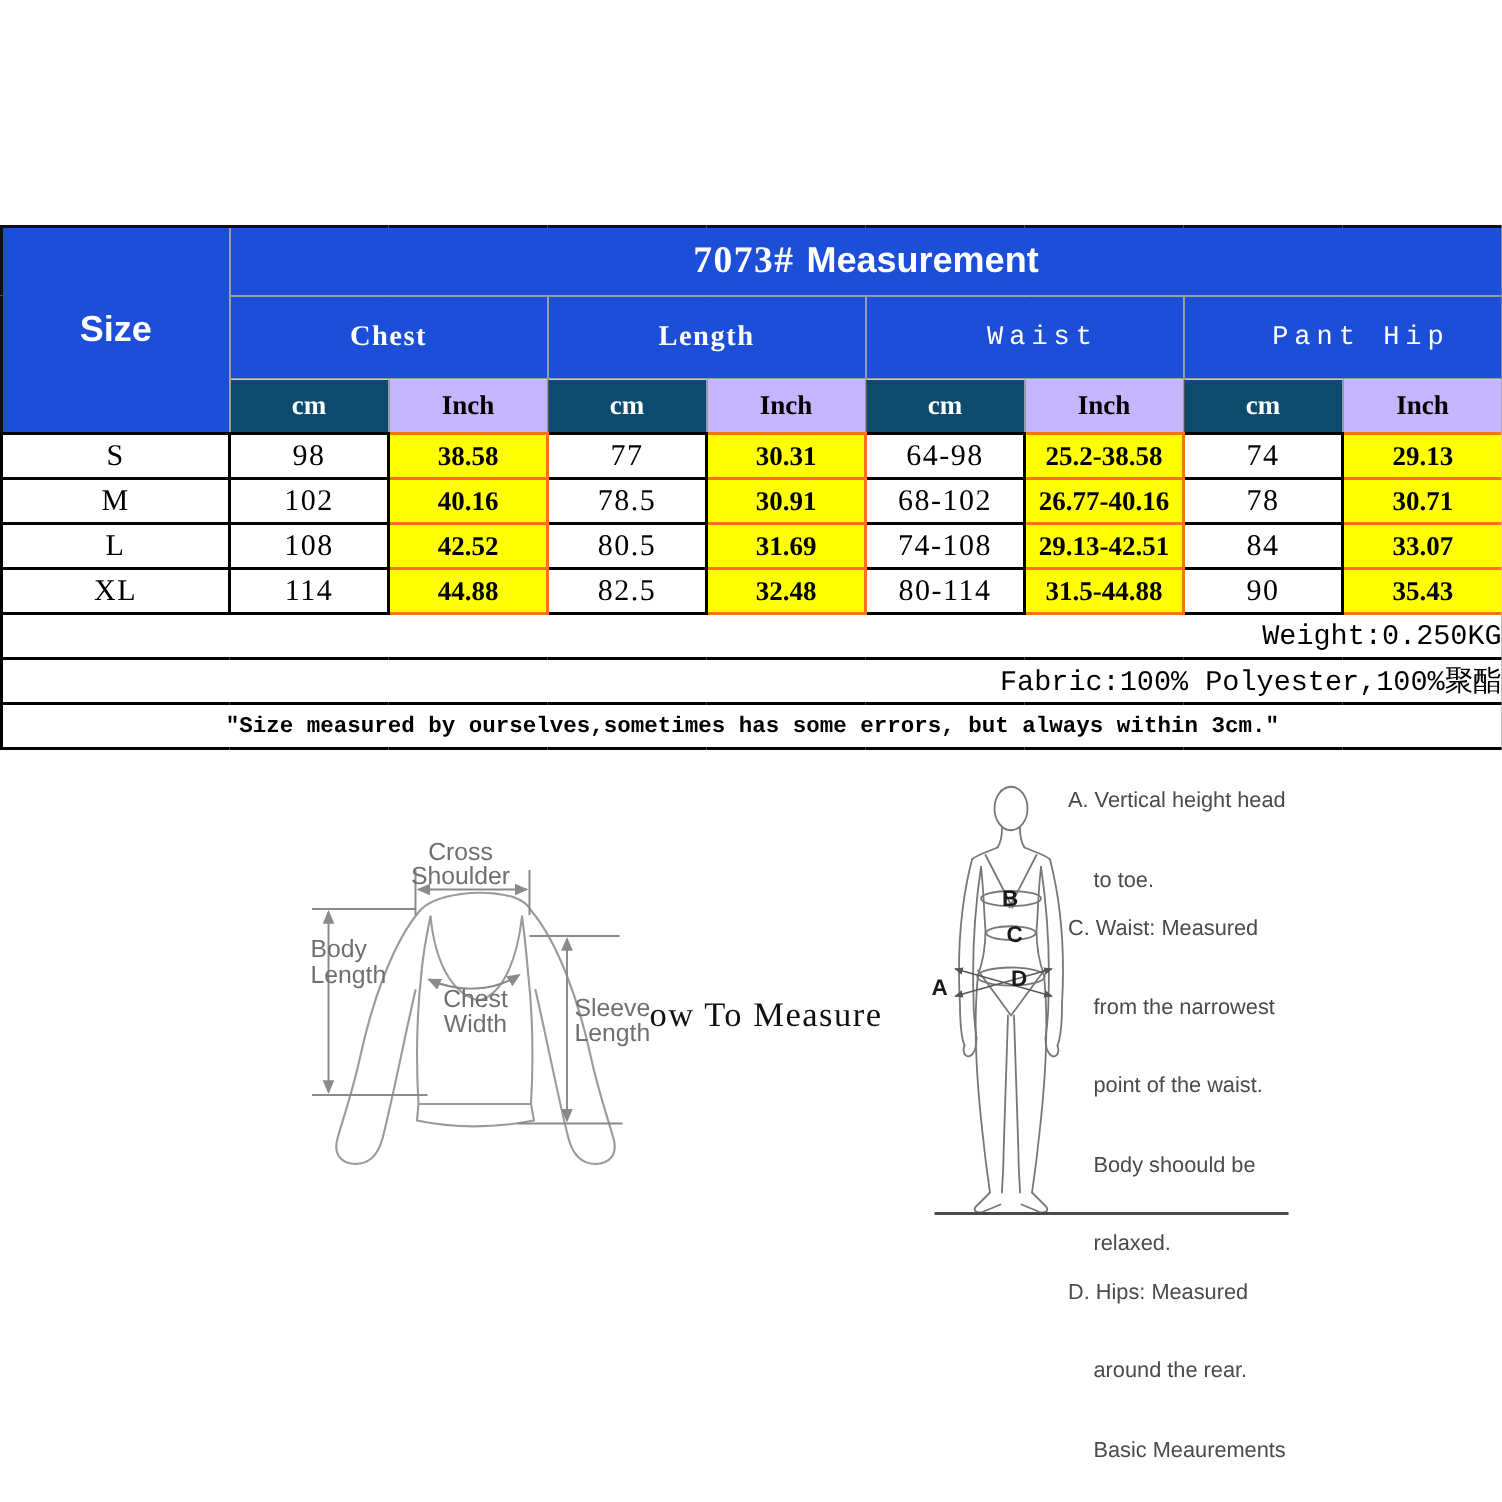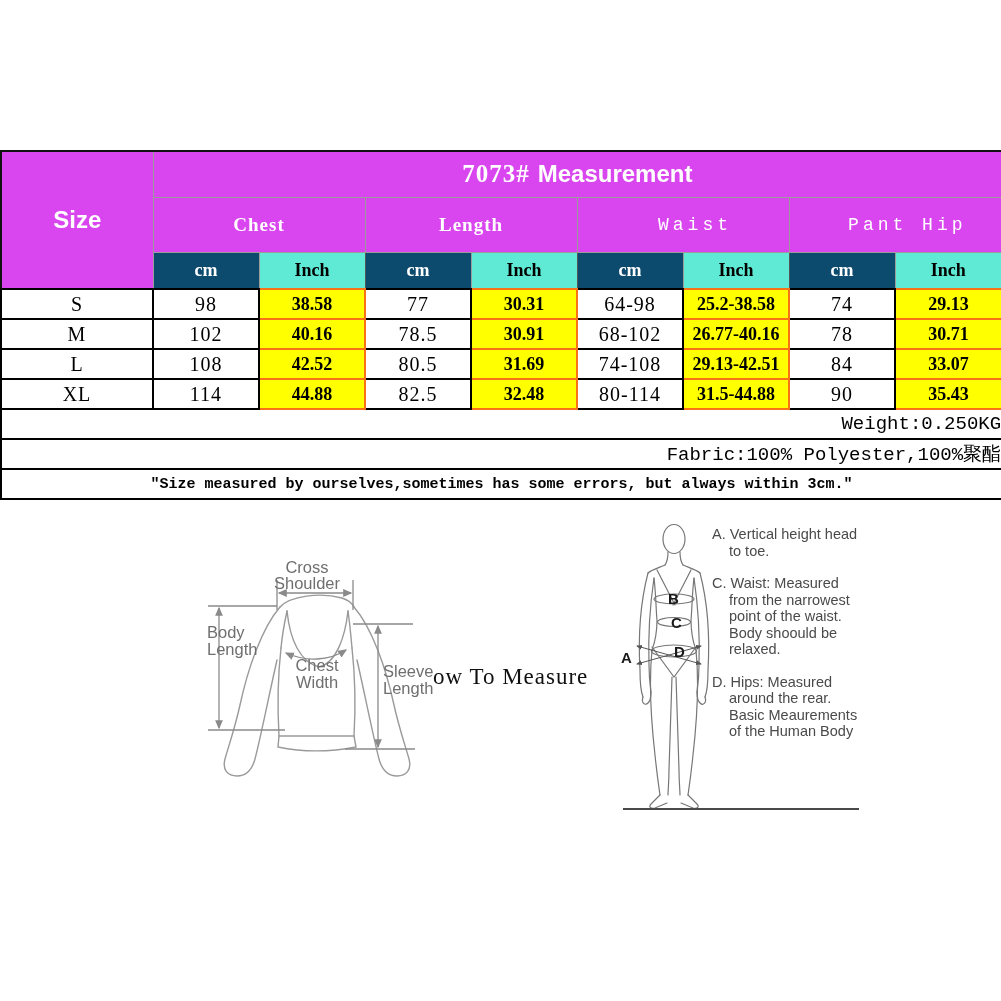--- a/index.html
+++ b/index.html
@@ -6,54 +6,54 @@
   body{
     width:1001px;height:1001px;position:relative;background:#ffffff;
     font-family:"Liberation Sans",sans-serif;overflow:hidden;
   }
   
   table.size-table{
     position:absolute;top:150px;left:0;width:1001px;
     border-collapse:collapse;table-layout:fixed;border:2px solid #111;
   }
   .size-table th,.size-table td{padding:0;text-align:center;vertical-align:middle;overflow:hidden;}
-  .hdr{background:#d946ef;color:#ffffff;border:1px solid #9a9a9a;margin-top:12px;}
+  .hdr{background:#1d4ed8;color:#ffffff;border:1px solid #9a9a9a;margin-top:12px;}
   .size-cell{font:bold 24px "Liberation Sans",sans-serif;}
   tr.title-row{height:46px;}
   .title-prefix{font:bold 25px "Liberation Serif",serif;letter-spacing:1px;}
   .title-main{font:bold 24px "Liberation Sans",sans-serif;margin-left:8px;}
   tr.group-row{height:55px;}
   tr.group-row th:nth-child(1),tr.group-row th:nth-child(2){
     font:bold 19px "Liberation Serif",serif;letter-spacing:1px;}
   tr.group-row th:nth-child(3),tr.group-row th:nth-child(4){
     font:18px "Liberation Mono","DejaVu Sans Mono",monospace;letter-spacing:4px;padding-left:24px;}
   tr.unit-row{height:37px;}
   .unit-cm{background:#0c4a6e;color:#fff;border:1px solid #9a9a9a;font:bold 18px "Liberation Serif",serif;}
-  .unit-inch{background:#5eead4;color:#000;border:1px solid #555;font:bold 18px "Liberation Serif",serif;}
+  .unit-inch{background:#c4b5fd;color:#000;border:1px solid #555;font:bold 18px "Liberation Serif",serif;}
   tr.data-row{height:30px;}
   td.size-val,td.cm-val{
     font:20px "Liberation Serif",serif;letter-spacing:1px;border:2px solid #000;background:#fff;}
   td.inch-val{
     font:bold 18px "Liberation Serif",serif;border:2px solid #f97316;background:#ffff00;margin-left:44px;}
   tr.full-row{height:30px;}
   td.full-cell{border:2px solid #000;background:#fff;
     font:19px "Liberation Mono","DejaVu Sans Mono",monospace;text-align:right;}
   td.note-cell{border:2px solid #000;background:#fff;
     font:bold 15px "Liberation Mono","DejaVu Sans Mono",monospace;}
   
   .shirt-svg{position:absolute;left:170px;top:540px;}
   .body-svg{position:absolute;left:615px;top:520px;}
   .measure-heading{
     position:absolute;left:433px;top:664px;
     font:23px "Liberation Serif",serif;letter-spacing:1px;color:#101010;white-space:nowrap;}
   .notes{position:absolute;left:712px;top:526px;width:182px;
     font:14.5px "Liberation Sans",sans-serif;line-height:16.5px;color:#4a4a4a;}
   .note-block{margin:0 0 16px 0;}
   .note-line{white-space:nowrap;}
-  .note-line.cont{padding-left:17px;}
+  .note-line.cont{padding-left:17px;margin-top:36px;}
   .figure-underline{position:absolute;left:623px;top:808px;width:236px;height:0;
     border-top:2px solid #4a4a4a;}
   .svg-label{font-family:"Liberation Sans",sans-serif;fill:#6f6f6f;}
   .svg-body-label{font-family:"Liberation Sans",sans-serif;font-weight:bold;fill:#1a1a1a;}
 </style>
 </head>
 <body>
 
 <table class="size-table">
   <colgroup>

